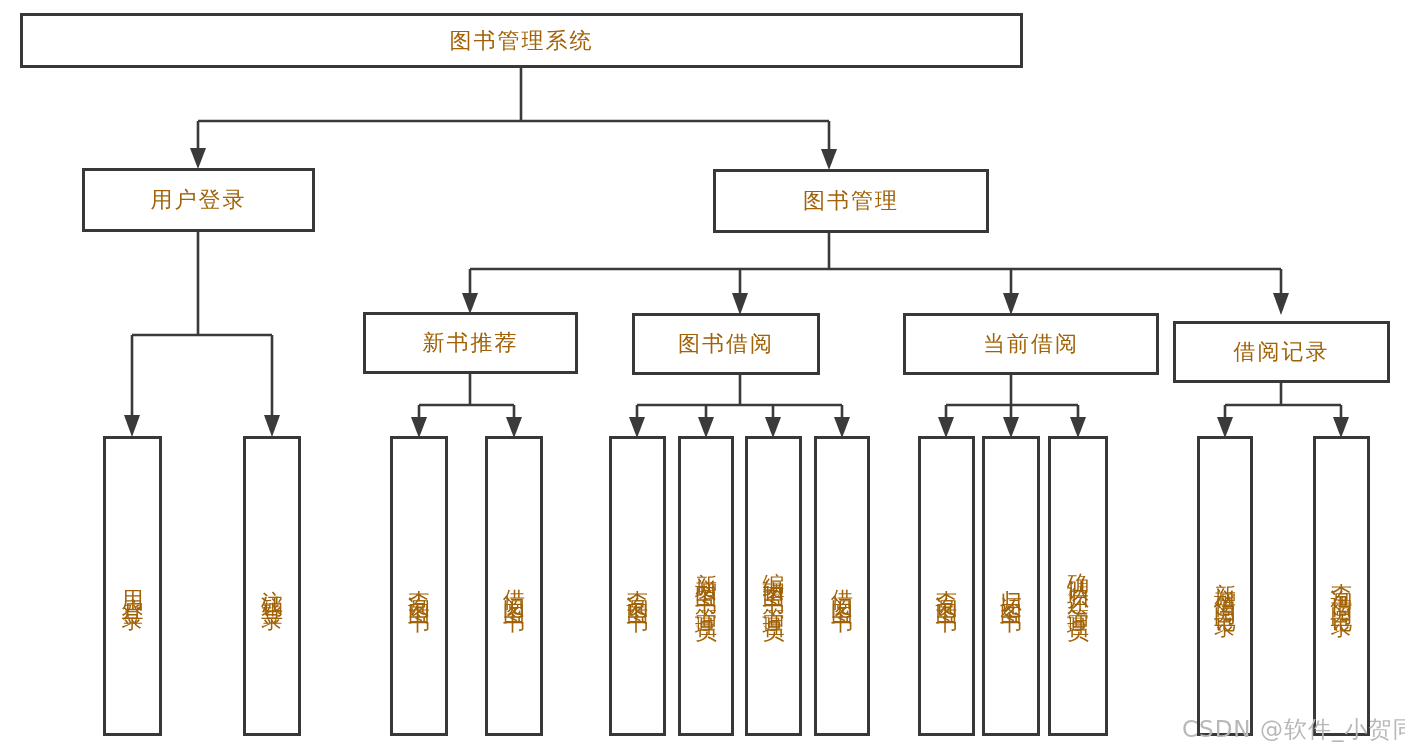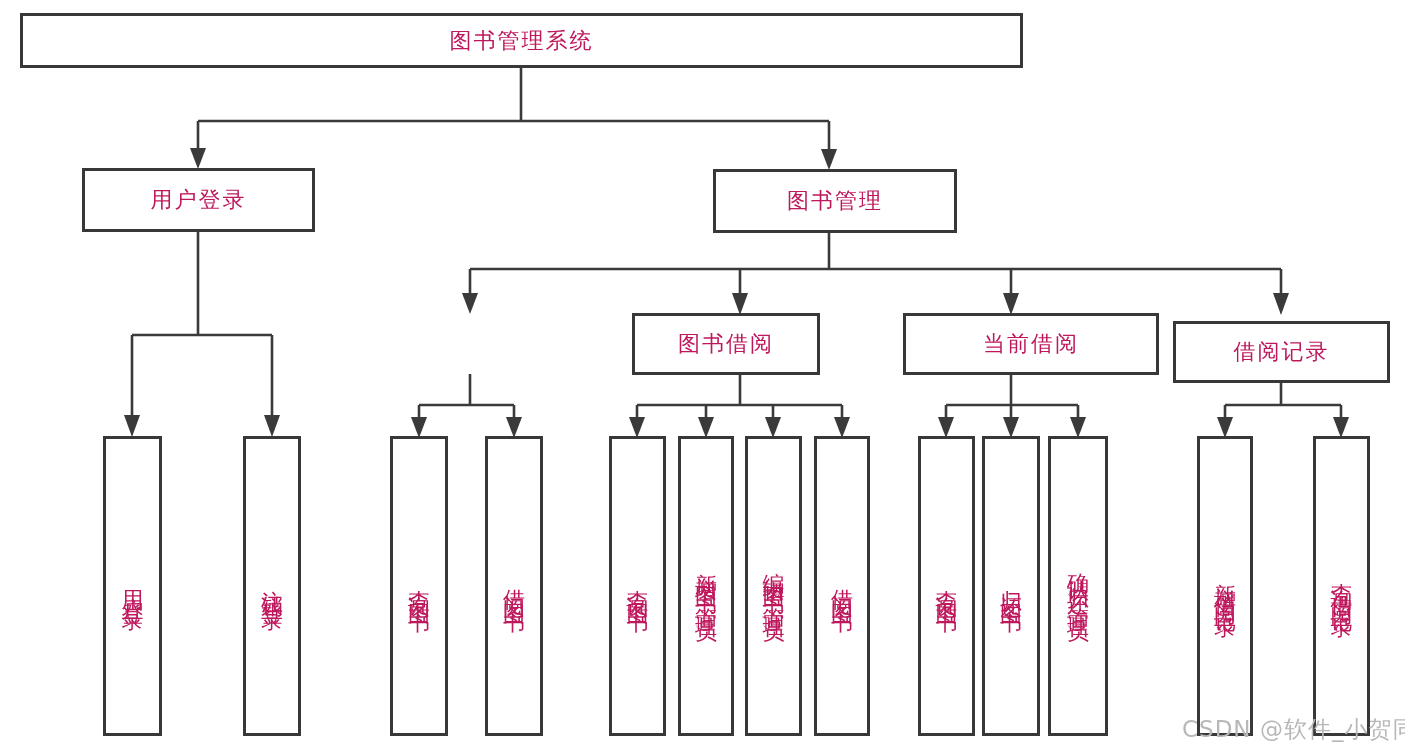--- a/index.html
+++ b/index.html
@@ -9,21 +9,21 @@
   }
   #wires{position:absolute;left:0;top:0;width:1405px;height:747px;pointer-events:none;}
   #wires path{stroke:#3a3a3a;stroke-width:2.6;fill:none;}
   #wires polygon{fill:#3a3a3a;stroke:none;}
   .node{
     position:absolute;box-sizing:border-box;background:#ffffff;
     border:3px solid #383838;display:flex;align-items:center;justify-content:center;
     z-index:2;
   }
   .node .lbl{
-    color:#be185d;font-size:22px;line-height:1;white-space:nowrap;
+    color:#a16207;font-size:22px;line-height:1;white-space:nowrap;
     letter-spacing:2px;
   }
   .node.v .lbl{
     writing-mode:vertical-rl;text-orientation:mixed;
     letter-spacing:7px;white-space:normal;
   }
   #watermark{
     position:absolute;z-index:6;color:#b8b8b8;font-size:23px;
     letter-spacing:1px;left:1182px;top:714px;white-space:nowrap;
   }
@@ -76,24 +76,27 @@
     </g>
   </svg>
 
   <div class="node h" style="left:20px;top:13px;width:1003px;height:55px">
     <span class="lbl">图书管理系统</span>
   </div>
 
   <div class="node h" style="left:82px;top:168px;width:233px;height:64px">
     <span class="lbl">用户登录</span>
   </div>
-  <div class="node h" style="left:713px;top:169px;width:244px;height:64px">
+  <div class="node h" style="left:713px;top:169px;width:276px;height:64px">
     <span class="lbl">图书管理</span>
   </div>
 
+  <div class="node h" style="left:363px;top:312px;width:215px;height:62px">
+    <span class="lbl">新书推荐</span>
+  </div>
   <div class="node h" style="left:632px;top:313px;width:188px;height:62px">
     <span class="lbl">图书借阅</span>
   </div>
   <div class="node h" style="left:903px;top:313px;width:256px;height:62px">
     <span class="lbl">当前借阅</span>
   </div>
   <div class="node h" style="left:1173px;top:321px;width:217px;height:62px">
     <span class="lbl">借阅记录</span>
   </div>
 

